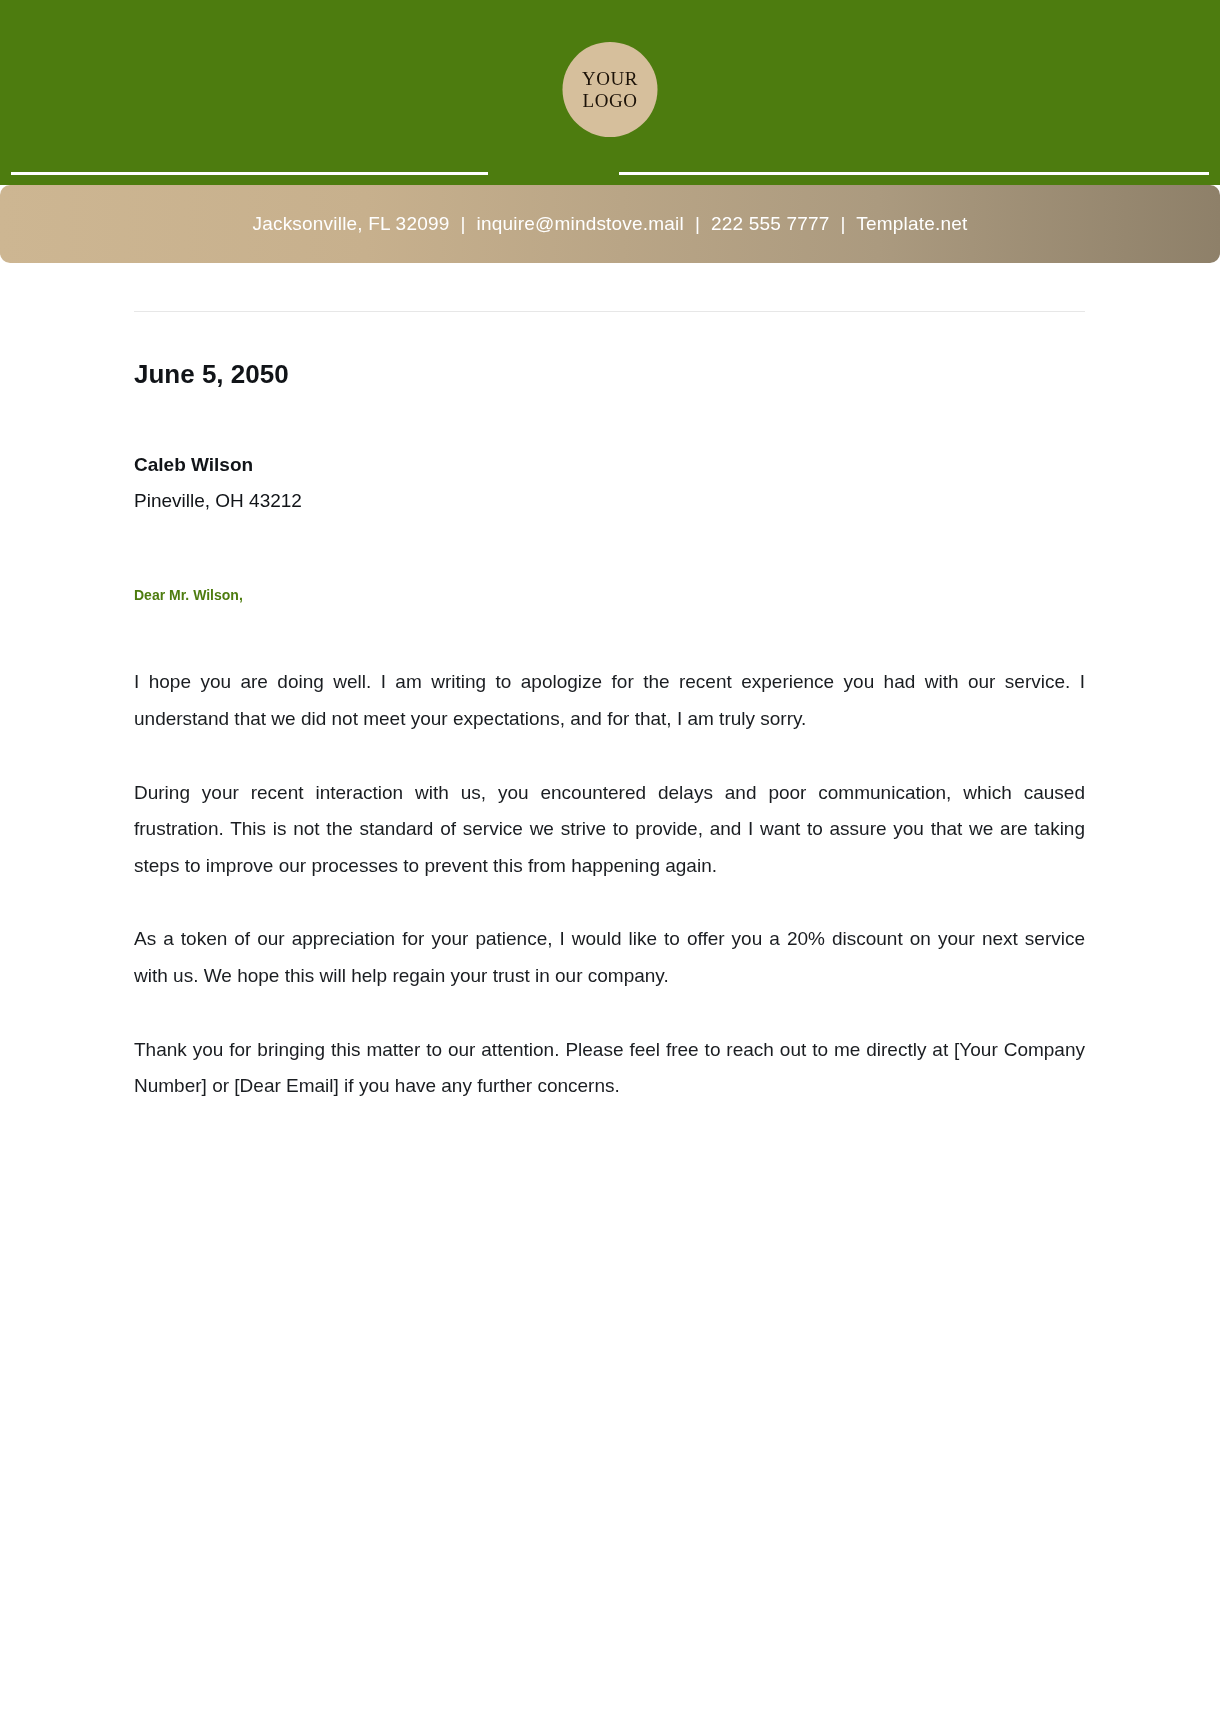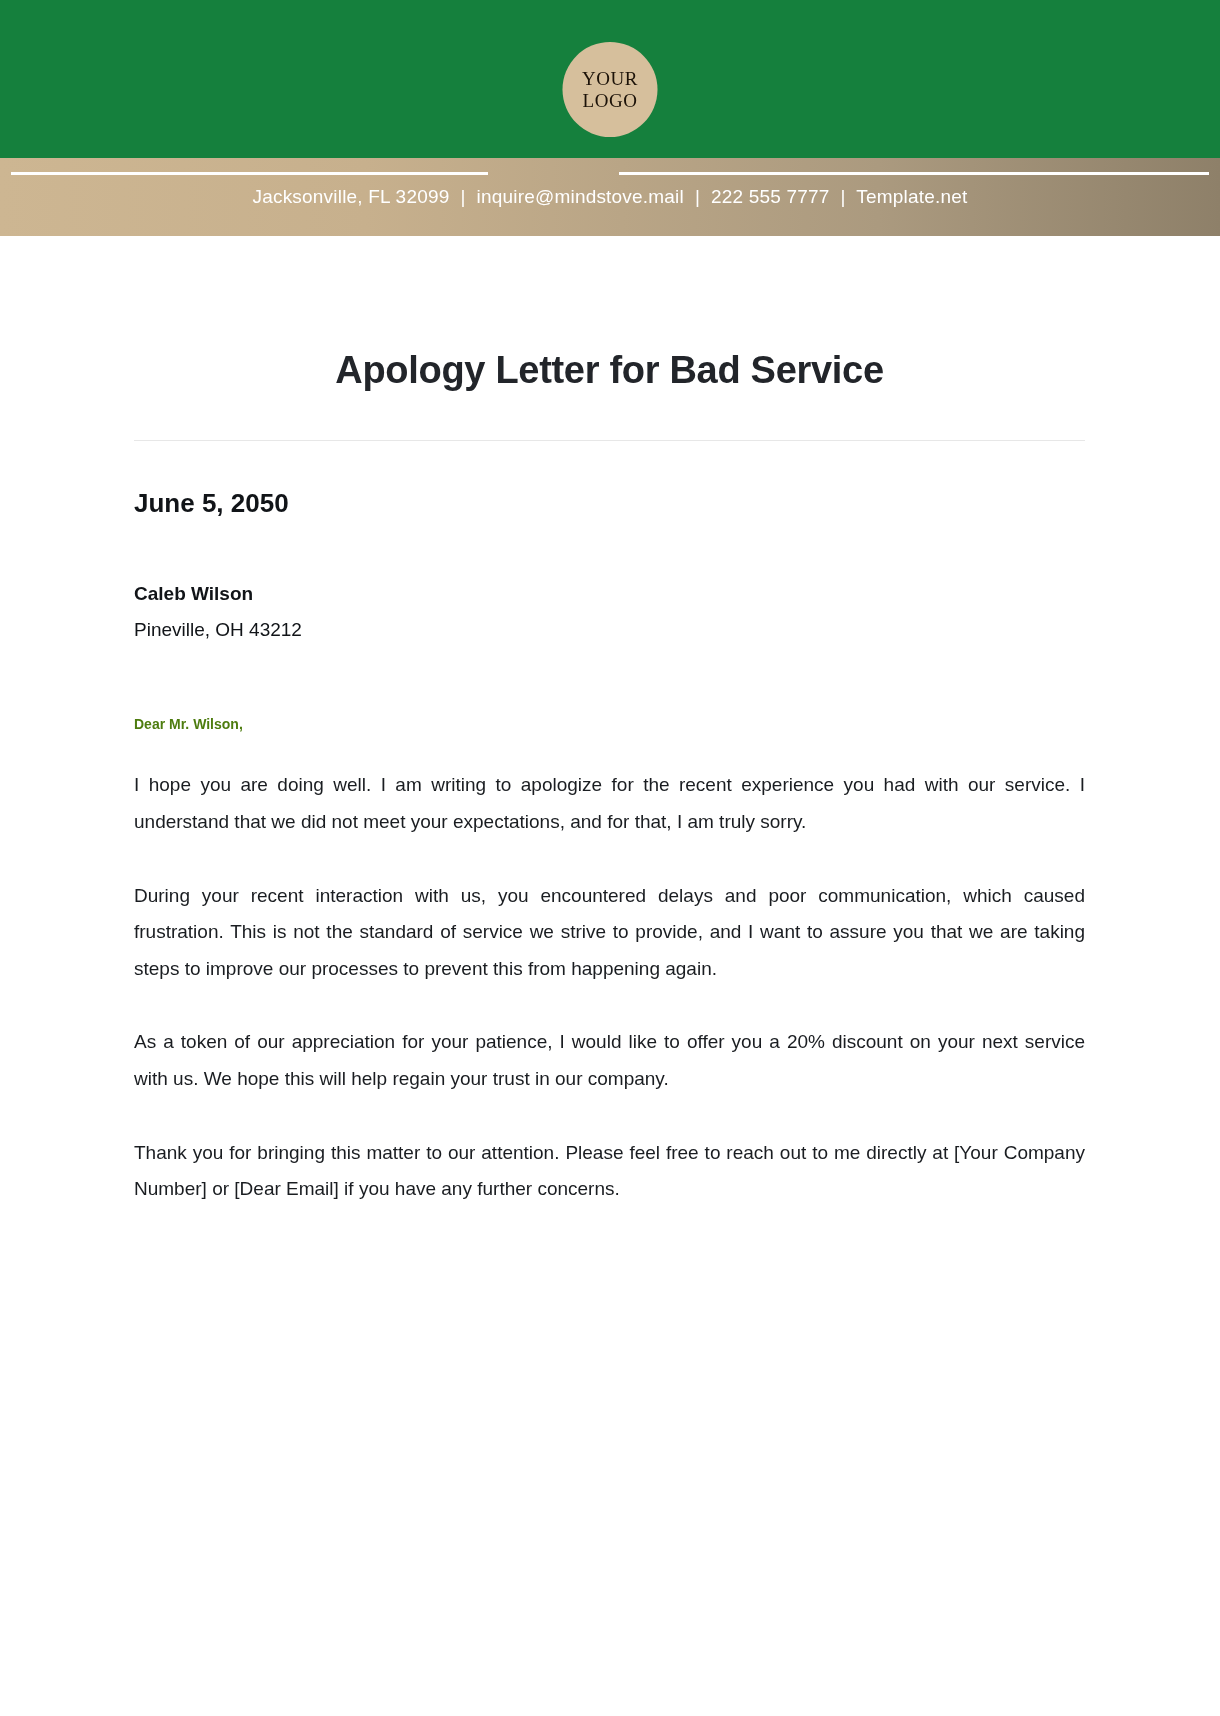--- a/index.html
+++ b/index.html
@@ -14,22 +14,22 @@
     font-family: "Liberation Sans", sans-serif;
     color: #1a1a1a;
     overflow: hidden;
     position: relative;
   }
 
   
   .header {
     position: relative;
     width: 100%;
-    height: 158px;
-    background: #15803d;
+    height: 185px;
+    background: #4d7c0f;
   }
   .header-rules {
     position: absolute;
     left: 0;
     right: 0;
     top: 172px;
     height: 3px;
   }
   .rule {
     position: absolute;
@@ -66,20 +66,21 @@
   }
 
   
   .contact-bar {
     width: 100%;
     height: 78px;
     background: linear-gradient(to right, #cdb692 0%, #c7b08d 30%, #ab9a7f 72%, #8e8069 100%);
     display: flex;
     align-items: center;
     justify-content: center;
+    border-radius: 10px;
   }
   .contact-bar .contact-text {
     color: #ffffff;
     font-size: 19px;
     letter-spacing: 0.2px;
     white-space: pre;
   }
 
   
   .page {
@@ -115,21 +116,21 @@
   }
   .recipient .name { font-weight: bold; }
 
   .salutation {
     margin-top: 68px;
     font-size: 14px;
     font-weight: bold;
     color: #4d7c0f;
   }
 
-  .body-copy { margin-top: 35px; }
+  .body-copy { margin-top: 61px; }
   .body-copy p {
     font-size: 19px;
     line-height: 1.93;
     color: #1a1d21;
     text-align: justify;
     margin: 0 0 37px 0;
   }
   .body-copy p:last-child { margin-bottom: 0; }
   .body-copy b { font-weight: normal; }
 </style>
@@ -146,21 +147,20 @@
     <div class="rule rule-right"></div>
   </div>
 </div>
 
 <div class="contact-bar">
   <div class="contact-text">Jacksonville, FL 32099  |  inquire@mindstove.mail  |  222 555 7777  |  Template.net</div>
 </div>
 
 <div class="page">
 
-  <h1 class="doc-title">Apology Letter for Bad Service</h1>
   <div class="title-divider"></div>
 
   <div class="letter-date">June 5, 2050</div>
 
   <div class="recipient">
     <div class="name">Caleb Wilson</div>
     <div>Pineville, OH 43212</div>
   </div>
 
   <div class="salutation">Dear Mr. Wilson,</div>

